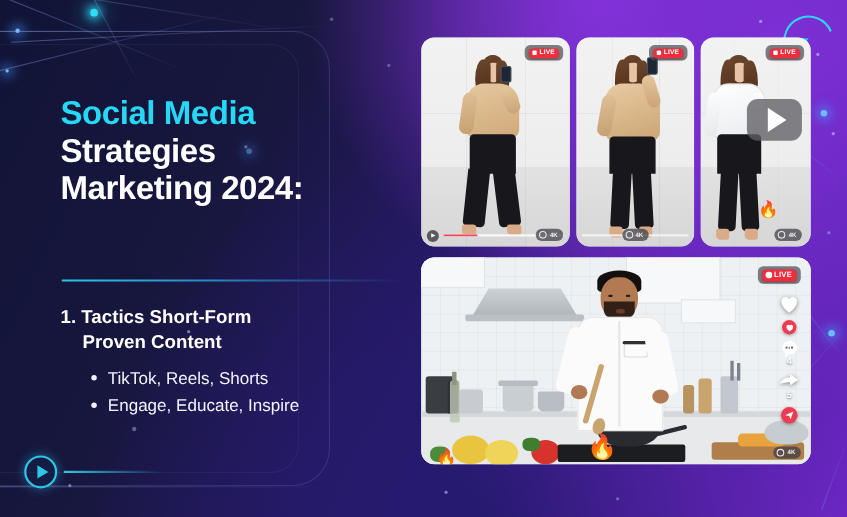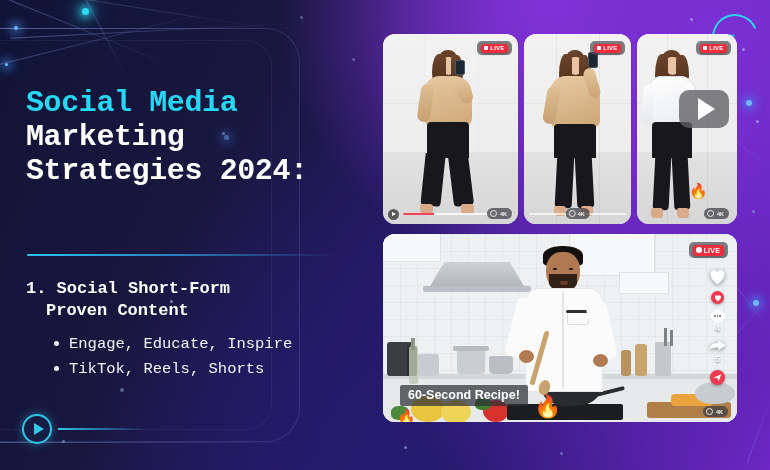--- a/index.html
+++ b/index.html
@@ -47,21 +47,21 @@
     position:absolute; left:-40px; top:40px; width:312px; height:390px;
     border:1px solid rgba(150,170,255,.08);
     border-radius:0 26px 26px 0;
     border-left:none;
   }
   .hline {
     position:absolute; height:1px;
     background:linear-gradient(90deg, rgba(140,160,230,.45), rgba(140,160,230,0));
   }
   
-  .content { position:absolute; left:26px; top:0; width:330px; height:336px;font-family:Liberation Mono, monospace; }
+  .content { position:absolute; left:55px; top:0; width:330px; height:336px; }
   h1 { line-height:1.06; letter-spacing:-.4px; }
   .t1 { font-size:30px; font-weight:bold; color:#25d8f5; }
   .t2 { font-size:30px; font-weight:bold; color:#ffffff; }
   .t3 { font-size:30px; font-weight:bold; color:#ffffff; }
   .title-wrap { position:absolute; top:86px; left:0; }
   .subtitle {
     position:absolute; top:200px; left:1px;
     font-size:19px; font-weight:bold; color:#f5c63c; letter-spacing:-.1px;
   }
   .divider {
@@ -310,34 +310,34 @@
     <div class="star" style="left:300px;top:16px;width:3px;height:3px;opacity:.35;"></div>
   </div>
   <div class="panel-edge"></div>
   <div class="panel-edge2"></div>
   <div class="hline" style="left:0;top:28px;width:300px;"></div>
   <div class="hline" style="left:0;top:442px;width:300px;"></div>
 
   <div class="content">
     <h1 class="title-wrap">
       <span class="t1">Social Media</span><br>
-      <span class="t2">Marketing</span><br>
-      <span class="t3">Strategies 2024:</span>
+      <span class="t2">Strategies</span><br>
+      <span class="t3">Marketing 2024:</span>
     </h1>
     <div class="divider"></div>
 
     <div class="point">
       <span class="num">1.</span>
-      <span>Social Short-Form</span>
+      <span>Tactics Short-Form</span>
       <span class="l2">Proven Content</span>
     </div>
 
     <ul class="bullets">
+      <li>TikTok, Reels, Shorts</li>
       <li>Engage, Educate, Inspire</li>
-      <li>TikTok, Reels, Shorts</li>
     </ul>
   </div>
 
   <div class="playcircle">
     <i></i>
   </div>
   <div class="playline"></div>
 
   <div class="accent-ring" style="left:712px;top:14px;"></div>
   <div class="accent-tri" style="left:722px;top:30px;"></div>
@@ -522,21 +522,20 @@
         </div>
       </div>
 
       <div class="live-holder" style="right:9px;top:8px;">
         <div class="live" style="position:static;font-size:7px;padding:2px 4px 2px 3px;">
           <span class="sq" style="width:5.5px;height:5.5px;border-radius:50%;"></span>
           <span>LIVE</span>
         </div>
       </div>
 
-      <div class="caption" style="left:17px;bottom:16px;">60-Second Recipe!</div>
       <div class="fire" style="left:151px;bottom:4px;font-size:22px;">🔥</div>
       <div class="fire" style="left:14px;bottom:-2px;font-size:15px;">🔥</div>
 
       <div class="rail" style="right:10px;top:34px;gap:6px;">
         <svg class="icn" width="19" height="17" viewBox="0 0 24 22">
           <path fill="#ffffff" d="M12 21s-9-5.7-9-12A5 5 0 0 1 12 5a5 5 0 0 1 9 4c0 6.3-9 12-9 12z"></path>
         </svg>
         <div class="redcirc">
           <svg width="8" height="8" viewBox="0 0 24 22">
               <path fill="#fff" d="M12 21s-9-5.7-9-12A5 5 0 0 1 12 5a5 5 0 0 1 9 4c0 6.3-9 12-9 12z"></path>

